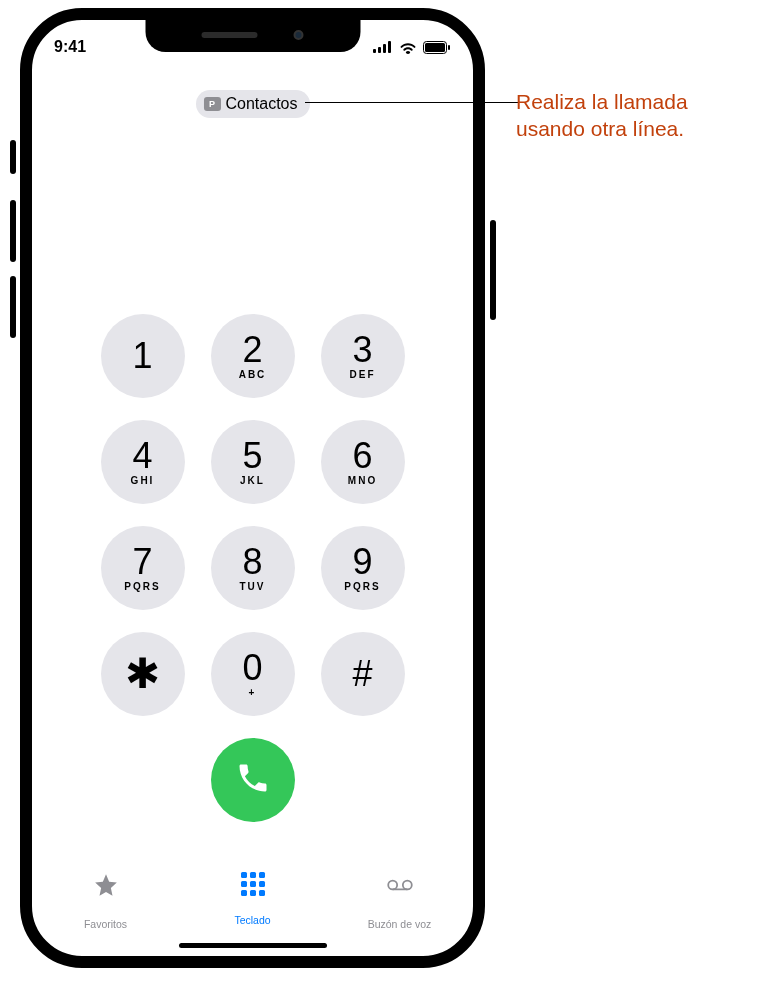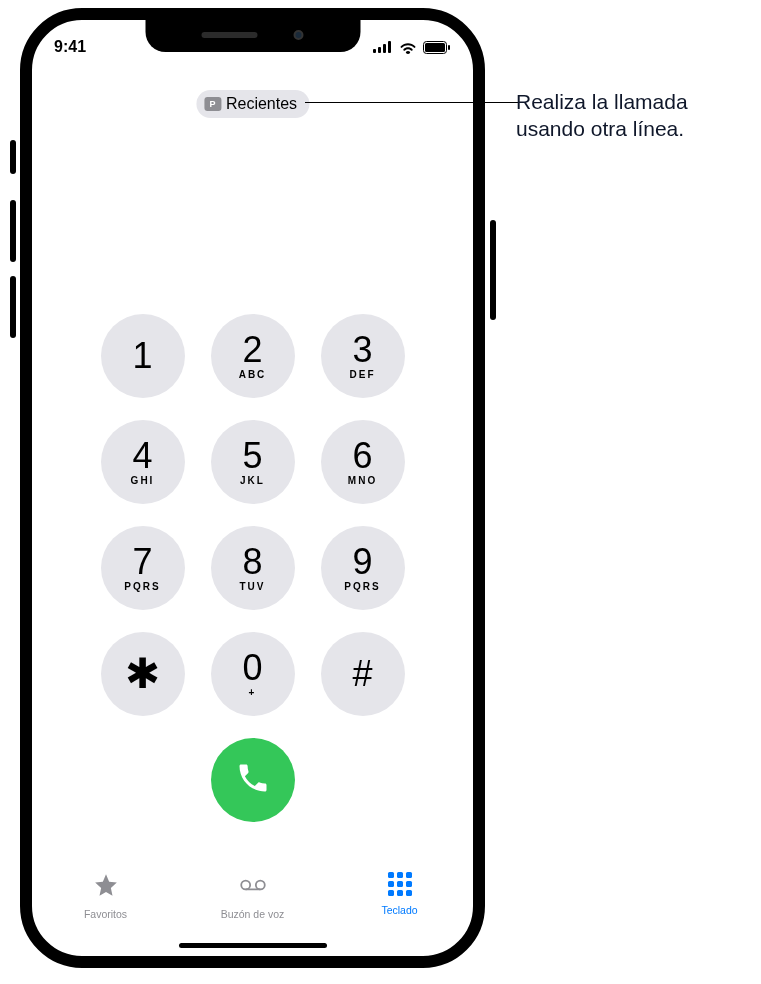--- a/index.html
+++ b/index.html
@@ -58,28 +58,28 @@
     .keypad{position:absolute;top:294px;left:0;right:0;display:grid;grid-template-columns:repeat(3,84px);grid-auto-rows:84px;gap:22px 26px;justify-content:center;}
     .key{width:84px;height:84px;border-radius:50%;background:#e5e5ea;display:flex;flex-direction:column;align-items:center;justify-content:center;cursor:pointer;user-select:none;}
     .key .digit{font-size:36px;font-weight:400;line-height:1;color:#000;}
     .key .letters{font-size:10px;font-weight:700;letter-spacing:2px;color:#000;margin-top:1px;}
     .key .digit.sym{font-size:36px;}
     .key .digit.star{font-size:42px;line-height:0.9;}
     .call-btn{grid-column:2;width:84px;height:84px;border-radius:50%;background:#34c759;display:flex;align-items:center;justify-content:center;cursor:pointer;}
     .call-btn svg{fill:#fff;}
     
     .tabbar{position:absolute;bottom:0;left:0;right:0;height:92px;display:flex;justify-content:space-around;align-items:flex-start;padding-top:8px;}
-    .tab{display:flex;flex-direction:column;align-items:center;gap:8px;color:#8e8e93;font-size:10.5px;cursor:pointer;width:20%;}
+    .tab{display:flex;flex-direction:column;align-items:center;gap:18px;color:#8e8e93;font-size:10.5px;cursor:pointer;width:20%;}
     .tab.active{color:#007aff;}
     .tab svg{width:26px;height:26px;fill:currentColor;}
     .tab .kp-grid{display:grid;grid-template-columns:repeat(3,6px);grid-auto-rows:6px;gap:3px;}
     .tab .kp-grid span{width:6px;height:6px;border-radius:1.5px;background:currentColor;}
     .home-indicator{position:absolute;bottom:8px;left:50%;transform:translateX(-50%);width:148px;height:5px;background:#000;border-radius:3px;}
     
-    .callout{position:absolute;left:516px;top:88px;font-size:21px;line-height:1.3;color:#0f172a;width:230px;}
+    .callout{position:absolute;left:516px;top:88px;font-size:21px;line-height:1.3;color:#c2410c;width:230px;}
     .callout-line{position:absolute;left:305px;top:102px;width:215px;height:1px;background:#000;}
   </style>
 </head>
 <body>
 
 <div class="side-btn sb-left1"></div>
 <div class="side-btn sb-left2"></div>
 <div class="side-btn sb-left3"></div>
 <div class="side-btn sb-right"></div>
 
@@ -110,21 +110,21 @@
             <rect x="0.5" y="0.5" width="23" height="12" rx="3" fill="none" stroke="#000"></rect>
             <rect x="2" y="2" width="20" height="9" rx="1.5"></rect>
             <rect x="25" y="4" width="2" height="5" rx="1"></rect>
           </svg>
       </span>
     </div>
   </div>
 
   <div class="line-pill">
     <span class="badge">P</span>
-    <span>Recientes</span>
+    <span>Contactos</span>
   </div>
 
   <div class="keypad">
     <div class="key">
         <span class="digit">1</span>
         <span class="letters"></span>
       </div>
     <div class="key">
         <span class="digit">2</span>
         <span class="letters">ABC</span>
@@ -177,44 +177,44 @@
     </div>
     <div></div>
   </div>
 
   <div class="tabbar">
     <div class="tab">
       <span><svg viewBox="0 0 24 24">
             <path d="M12 2l2.9 6.9L22 9.8l-5.5 4.9L18 22l-6-3.6L6 22l1.5-7.3L2 9.8l7.1-.9z"></path>
           </svg></span>
       <span>Favoritos</span>
+    </div>
+    <div class="tab active">
+      <span>
+        <span class="kp-grid">
+            <span></span>
+            <span></span>
+            <span></span>
+            <span></span>
+            <span></span>
+            <span></span>
+            <span></span>
+            <span></span>
+            <span></span>
+          </span>
+      </span>
+      <span>Teclado</span>
     </div>
     <div class="tab">
       <span><svg viewBox="0 0 32 16" width="30" height="20">
             <circle cx="7" cy="8" r="5.5" fill="none" stroke="currentColor" stroke-width="2.2"></circle>
             <circle cx="25" cy="8" r="5.5" fill="none" stroke="currentColor" stroke-width="2.2"></circle>
             <line x1="7" y1="13.5" x2="25" y2="13.5" stroke="currentColor" stroke-width="2.2"></line>
           </svg></span>
       <span>Buzón de voz</span>
     </div>
-    <div class="tab active">
-      <span>
-        <span class="kp-grid">
-            <span></span>
-            <span></span>
-            <span></span>
-            <span></span>
-            <span></span>
-            <span></span>
-            <span></span>
-            <span></span>
-            <span></span>
-          </span>
-      </span>
-      <span>Teclado</span>
-    </div>
   </div>
 
   <div class="home-indicator"></div>
 </div>
 
 <div class="callout-line"></div>
 <div class="callout">Realiza la llamada usando otra línea.</div>
 
 </body></html>

